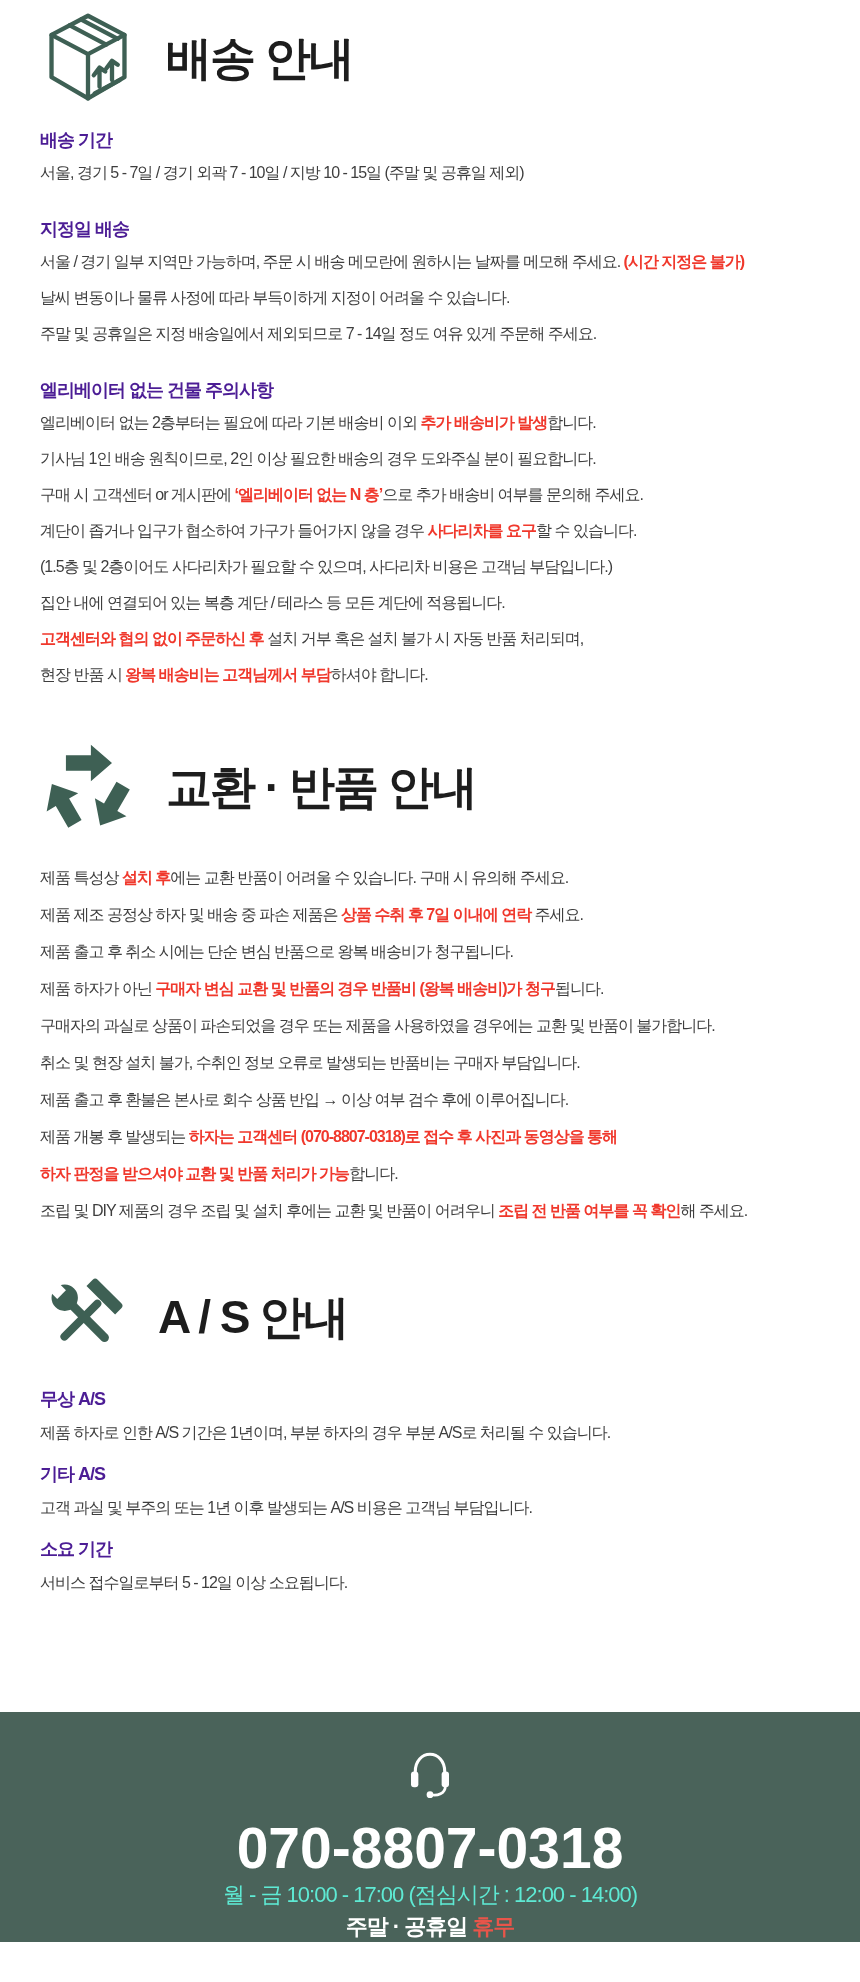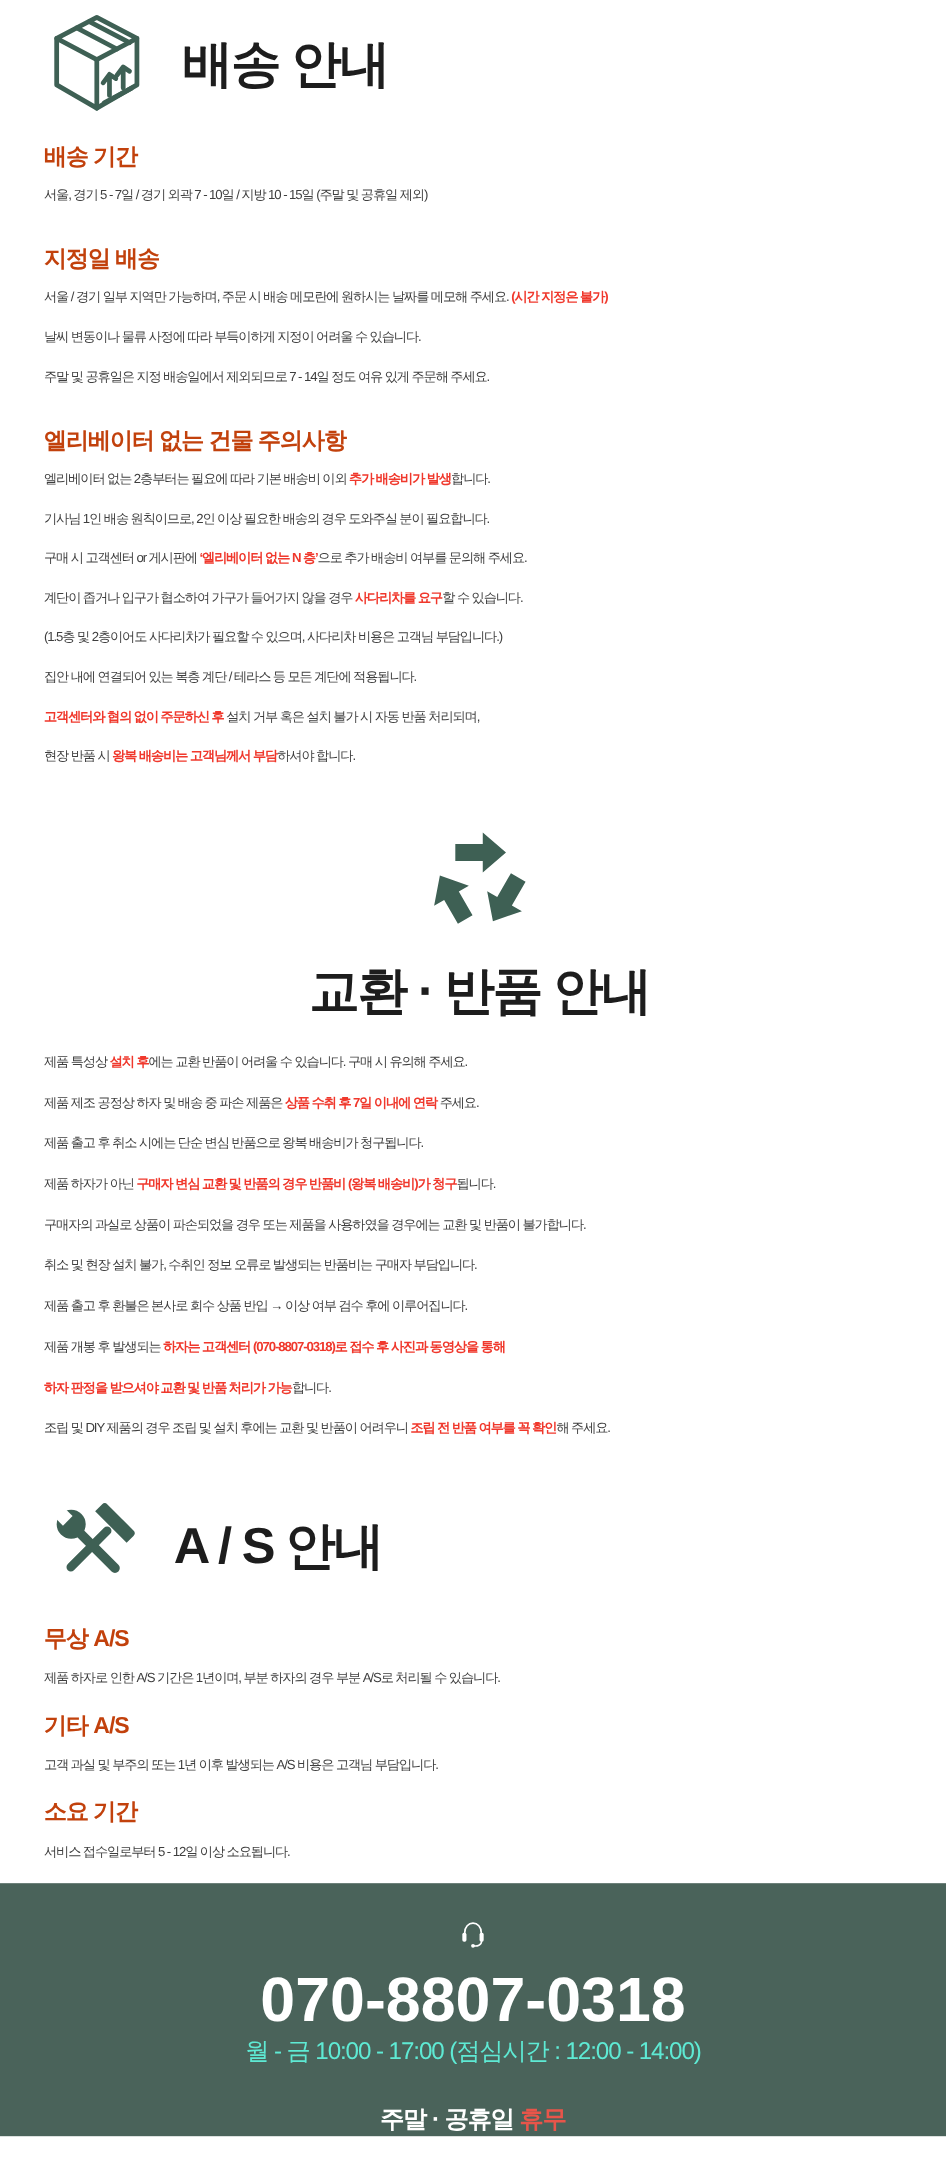--- a/index.html
+++ b/index.html
@@ -7,57 +7,57 @@
   body {
     width:860px;
     font-family:"Liberation Sans","DejaVu Sans",sans-serif;
     color:#3c3c3c;
   }
   .page { width:860px; height:1982px; display:flex; flex-direction:column; overflow:hidden; }
   .content { height:1712px; padding:8px 28px 0 40px; overflow:hidden; }
 
   .sec-header { display:flex; align-items:center; gap:30px; }
   .sec-header.first { margin-top:2px; }
-  .sec-header.second { margin-top:46px;flex-direction:column; }
+  .sec-header.second { margin-top:46px; }
   .sec-header.third { margin-top:44px; }
   .icon-lg { width:96px; height:96px; flex:0 0 auto; }
   .icon-lg.small { width:88px; height:88px; }
   .sec-title {
     font-size:46px; font-weight:700; color:#1d1d1d;
     letter-spacing:-2px; line-height:1;
   }
 
   .block-heading {
-    font-size:21px; font-weight:700; color:#c2410c;
+    font-size:18px; font-weight:700; color:#4c1d95;
     margin-top:26px; letter-spacing:-1px;
   }
   .block-heading.tight { margin-top:10px; }
   .first-block .block-heading { margin-top:22px; }
   .lines { margin-top:3px; }
   .lines.gap-top { margin-top:24px; }
   .line {
-    font-size:12px; line-height:36px; color:#3e3e3e;
+    font-size:16px; line-height:36px; color:#3e3e3e;
     letter-spacing:-1px; white-space:nowrap;
   }
   .exchange .line { line-height:37px; }
   .as-block .line { line-height:38px; }
   .red { color:#f0382c; font-weight:700; }
 
   .footer {
     height:230px; background:#4a635a; color:#ffffff;
     display:flex; flex-direction:column; align-items:center;
     padding-top:30px;
   }
   .headset { width:76px; height:76px; }
   .phone {
     margin-top:14px; font-size:57px; font-weight:700; letter-spacing:0;
     color:#ffffff; line-height:1.1;
   }
   .hours { margin-top:0; font-size:22px; letter-spacing:-1px; color:#5eead4; }
-  .closed { margin-top:32px; font-size:22px; font-weight:700; letter-spacing:-1px; }
+  .closed { margin-top:2px; font-size:22px; font-weight:700; letter-spacing:-1px; }
   .closed .red-ft { color:#e8554a; font-weight:700; }
 </style>
 </head>
 <body>
 
 <div class="page">
   <div class="content">
 
     <section>
       <div class="sec-header first">

